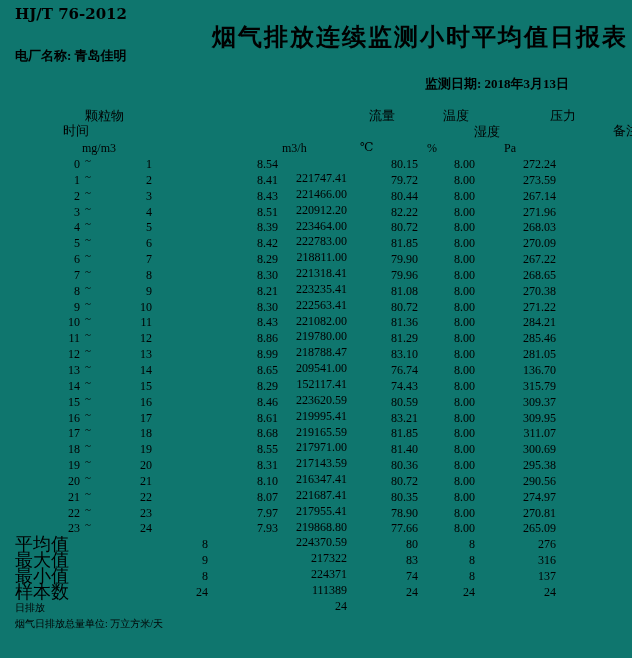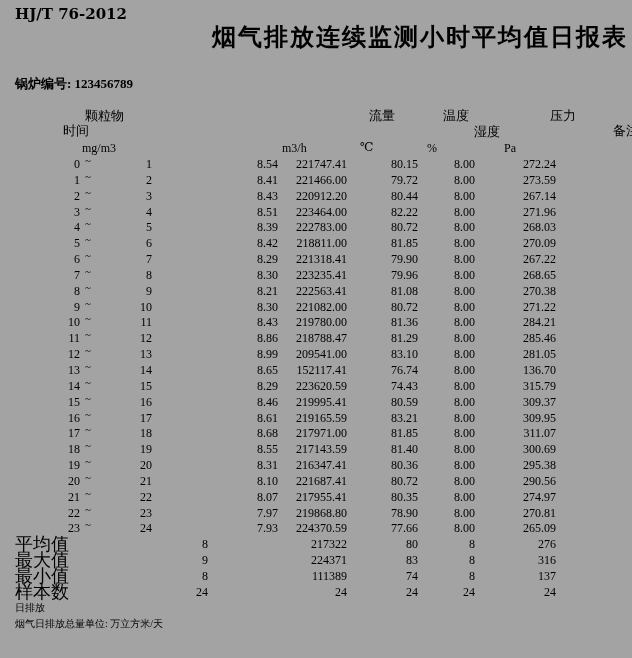--- a/index.html
+++ b/index.html
@@ -1,17 +1,17 @@
 <!DOCTYPE html>
 <html><head>
 <meta charset="utf-8">
 <style>
   html,body{margin:0;padding:0;background:#fff;}
   .page{
-    position:relative;width:632px;height:658px;background:#a3a3a3;color:#000;
+    position:relative;width:632px;height:658px;background:#0f766e;color:#000;
     font-family:"Liberation Serif","DejaVu Serif",serif;overflow:hidden;
   }
   .abs{position:absolute;white-space:nowrap;}
   .standard{left:15px;top:5px;font-size:15px;font-weight:bold;font-family:"DejaVu Serif",serif;}
   .title{left:212px;top:21px;font-size:24px;font-weight:bold;letter-spacing:2px;}
   .info{font-size:13px;font-weight:bold;}
   .info .val{font-weight:bold;}
   #plant{left:15px;top:47px;}
   #boiler{left:15px;top:75px;}
   #date{left:425px;top:75px;}
@@ -29,40 +29,41 @@
   #u-temp{left:360px;top:140px;}
   #u-hum{left:427px;top:141px;}
   #u-press{left:504px;top:141px;}
   .rows{position:absolute;left:0;top:157px;width:632px;font-size:12px;}
   .trow{position:relative;height:15.85px;}
   .trow span{position:absolute;top:0;line-height:15.85px;white-space:pre;}
   .c-hs{right:552px;}
   .c-tilde{left:85px;top:-4px !important;font-size:11px;}
   .c-he{right:480px;}
   .c-pm{right:354px;}
-  .c-fl{right:285px;}
+  .c-fl{right:285px;margin-top:14px;}
   .c-tp{right:214px;}
   .c-hm{right:157px;}
   .c-pr{right:76px;}
   .sum-label{left:15px;font-size:18px;font-family:"Liberation Serif","DejaVu Serif",serif;}
   .c-pm-s{right:424px;}
   .footer{position:absolute;left:15px;top:600px;font-size:10px;}
   .footer div{height:15.6px;line-height:15.6px;white-space:nowrap;}
 </style>
 </head>
 <body>
 
 <div class="page">
 
   <div class="abs standard">HJ/T 76-2012</div>
   <div class="abs title">烟气排放连续监测小时平均值日报表</div>
 
-
-  <div class="abs info" id="boiler"><span>锅炉编号:</span> <span class="val">123456789</span></div>
-
+  <div class="abs info" id="plant"><span>电厂名称:</span> <span class="val">青岛佳明</span></div>
+
+
+  <div class="abs info" id="date"><span>监测日期:</span> <span class="val">2018年3月13日</span></div>
 
   <div class="abs th" id="h-pm">颗粒物</div>
   <div class="abs th" id="h-flow">流量</div>
   <div class="abs th" id="h-temp">温度</div>
   <div class="abs th" id="h-hum">湿度</div>
   <div class="abs th" id="h-press">压力</div>
   <div class="abs th" id="h-time">时间</div>
   <div class="abs th" id="h-remark">备注</div>
 
   <div class="abs unit" id="u-pm">mg/m3</div>

